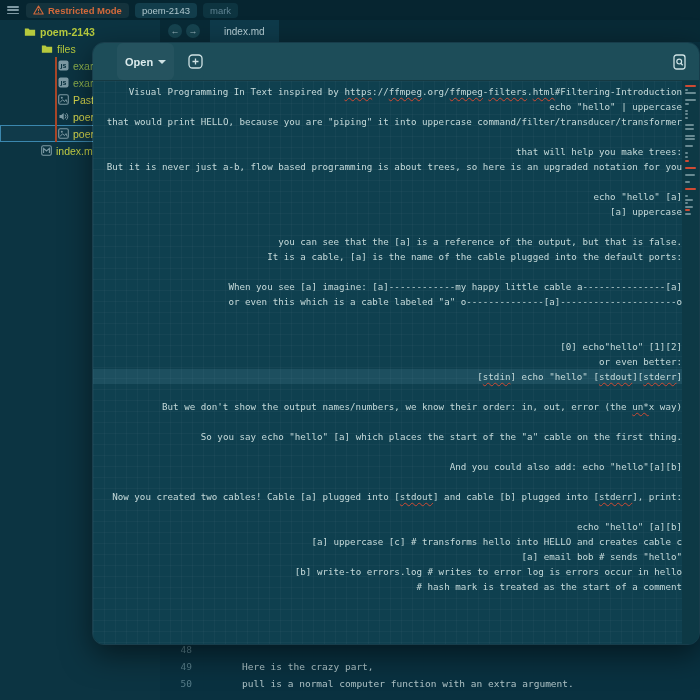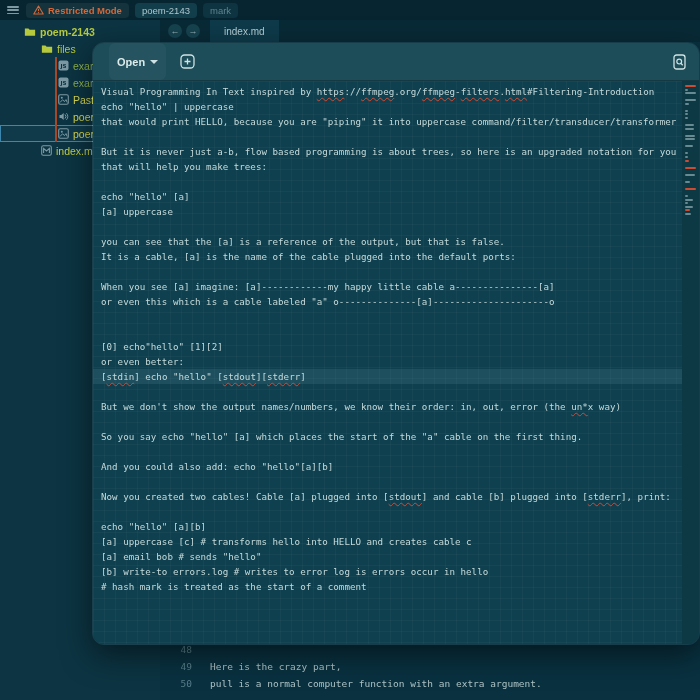--- a/index.html
+++ b/index.html
@@ -27,44 +27,44 @@
   
   .editor{position:absolute;left:160px;top:20px;width:540px;height:680px;background:#093140;}
   .tabbar{position:absolute;left:0;top:0;width:100%;height:22px;background:#082a36;
     display:flex;align-items:center;padding-left:8px;}
   .navcircle{width:14px;height:14px;border-radius:50%;background:#16434f;color:#9ab4bc;
     display:flex;align-items:center;justify-content:center;font-size:9px;margin-right:4px;cursor:pointer;line-height:1;}
   .tab{height:22px;margin-left:6px;padding:0 14px;background:#0e3a4a;color:#b5cdd3;font-size:10px;
     display:flex;align-items:center;cursor:pointer;}
   .code-behind{position:absolute;left:0;top:621px;width:100%;
     font-family:"DejaVu Sans Mono","Liberation Mono",monospace;font-size:9.5px;line-height:17px;color:#aec3c6;}
-  .cline{display:flex;height:17px;}
+  .cline{display:flex;height:17px;gap:32px;}
   .cline .gut{width:40px;text-align:right;padding-right:8px;color:#587f8b;}
   .cline .ctext{padding-left:10px;white-space:pre;}
 
   
   .modal{position:absolute;left:92px;top:42px;width:608px;height:603px;border-radius:12px;
     overflow:hidden;box-shadow:0 10px 30px rgba(0,0,0,.5);border:1px solid rgba(255,255,255,.06);}
-  .mheader{height:38px;background:#1d4d59;display:flex;padding:0 16px;
+  .mheader{height:38px;background:#1d4d59;display:flex;padding:0 24px;
     border-bottom:1px solid rgba(0,0,0,.25);position:relative;}
   .openbtn{display:flex;align-items:center;gap:5px;color:#dcebec;font-size:11px;font-weight:bold;
     background:rgba(255,255,255,.04);border-radius:6px;padding:4px 8px;cursor:pointer;}
   .caret{width:0;height:0;border-left:4px solid transparent;border-right:4px solid transparent;
     border-top:4px solid #cfe2e4;}
   .iconbtn{margin-left:14px;cursor:pointer;display:flex;align-items:center;}
   .mtitle{position:absolute;left:0;right:0;top:4px;text-align:center;pointer-events:none;}
   .mtitle .t{color:#e6f1f1;font-size:10.5px;font-weight:bold;}
   .mtitle .s{color:#86a2ab;font-size{8.5px};font-size:8.5px;margin-top:1px;}
   .docbtn{position:absolute;right:12px;top:11px;cursor:pointer;}
   .mbody{position:relative;height:564px;background:#0f404f;
     background-image:linear-gradient(rgba(255,255,255,.028) 1px,transparent 1px),
       linear-gradient(90deg,rgba(255,255,255,.028) 1px,transparent 1px);
     background-size:11px 11px;}
   .mlines{position:absolute;left:0;top:3px;right:17px;
-    font-family:"DejaVu Sans Mono","Liberation Mono",monospace;font-size:9.2px;line-height:15px;color:#c6dada;}
+    font-family:"DejaVu Sans Mono","Liberation Mono",monospace;font-size:9.2px;line-height:15px;color:#c6dada;text-align:right;}
   .mline{height:15px;white-space:pre;padding-left:8px;}
   .mline.hl{background:rgba(125,185,205,.13);}
   .sq{text-decoration:underline;text-decoration-style:wavy;text-decoration-color:#cf4a33;
     text-decoration-thickness:1px;text-underline-offset:2px;}
   .overview{position:absolute;right:0;top:0;width:17px;height:100%;background:#0d3945;}
   .odash{position:absolute;left:3px;height:2px;border-radius:1px;background:rgba(180,205,210,.55);}
   .odash.red{background:#cf4a33;}
 </style>
 </head>
 <body>
@@ -213,22 +213,22 @@
         <line x1="7.9" y1="9.3" x2="9.7" y2="11.2" stroke="#cfe2e4" stroke-width="1.3"></line>
       </svg>
     </div>
   </div>
   <div class="mbody">
     <div class="mlines" id="mlines">
         <div class="mline"><span><span>Visual Programming In Text inspired by </span><span class="sq">https</span><span>://</span><span class="sq">ffmpeg</span><span>.org/</span><span class="sq">ffmpeg</span><span>-</span><span class="sq">filters</span><span>.</span><span class="sq">html</span><span>#Filtering-Introduction</span></span></div>
         <div class="mline"><span>echo "hello" | uppercase</span></div>
         <div class="mline"><span>that would print HELLO, because you are "piping" it into uppercase command/filter/transducer/transformer</span></div>
         <div class="mline"><span></span></div>
+        <div class="mline"><span>that will help you make trees:</span></div>
         <div class="mline"><span>But it is never just a-b, flow based programming is about trees, so here is an upgraded notation for you</span></div>
-        <div class="mline"><span>that will help you make trees:</span></div>
         <div class="mline"><span></span></div>
         <div class="mline"><span>echo "hello" [a]</span></div>
         <div class="mline"><span>[a] uppercase</span></div>
         <div class="mline"><span></span></div>
         <div class="mline"><span>you can see that the [a] is a reference of the output, but that is false.</span></div>
         <div class="mline"><span>It is a cable, [a] is the name of the cable plugged into the default ports:</span></div>
         <div class="mline"><span></span></div>
         <div class="mline"><span>When you see [a] imagine: [a]------------my happy little cable a---------------[a]</span></div>
         <div class="mline"><span>or even this which is a cable labeled "a" o--------------[a]---------------------o</span></div>
         <div class="mline"><span></span></div>

